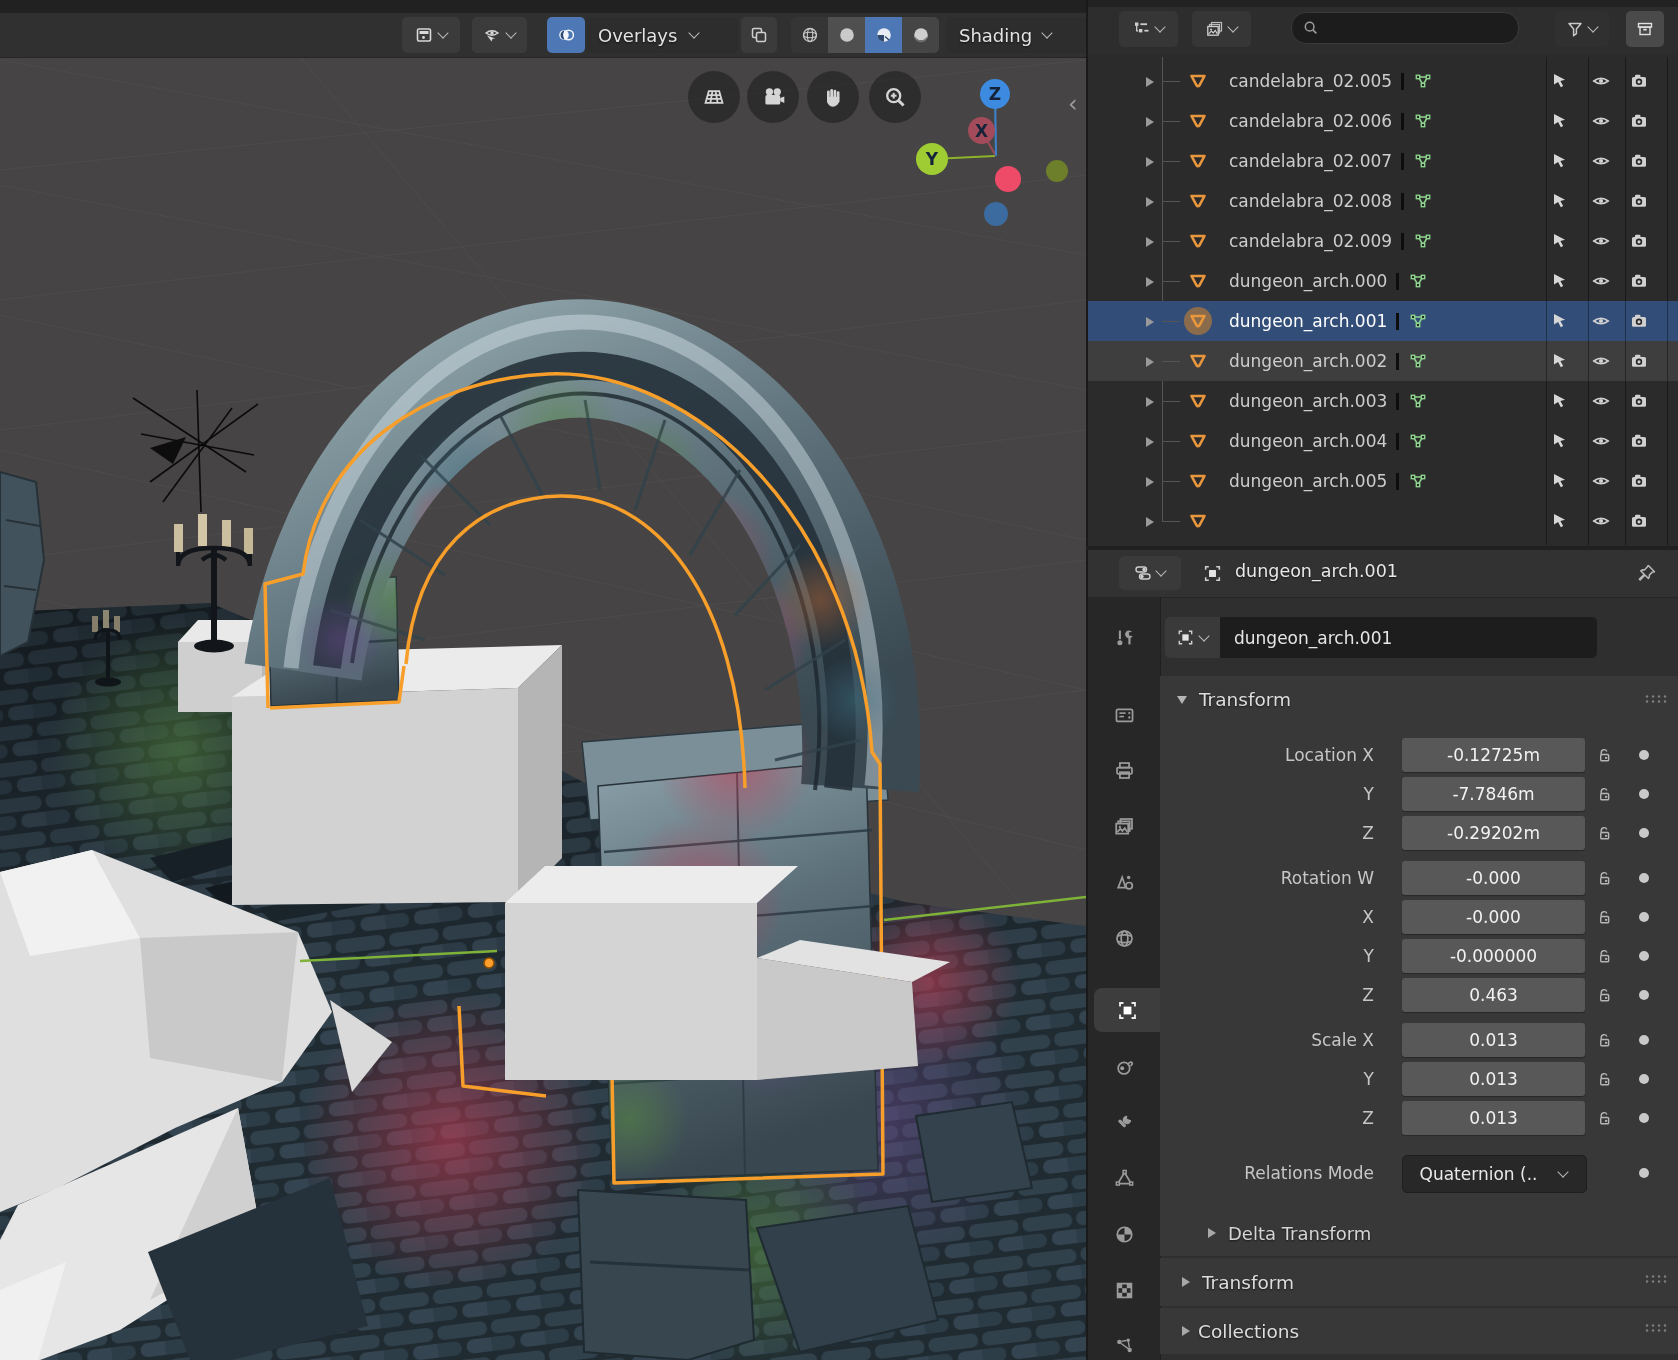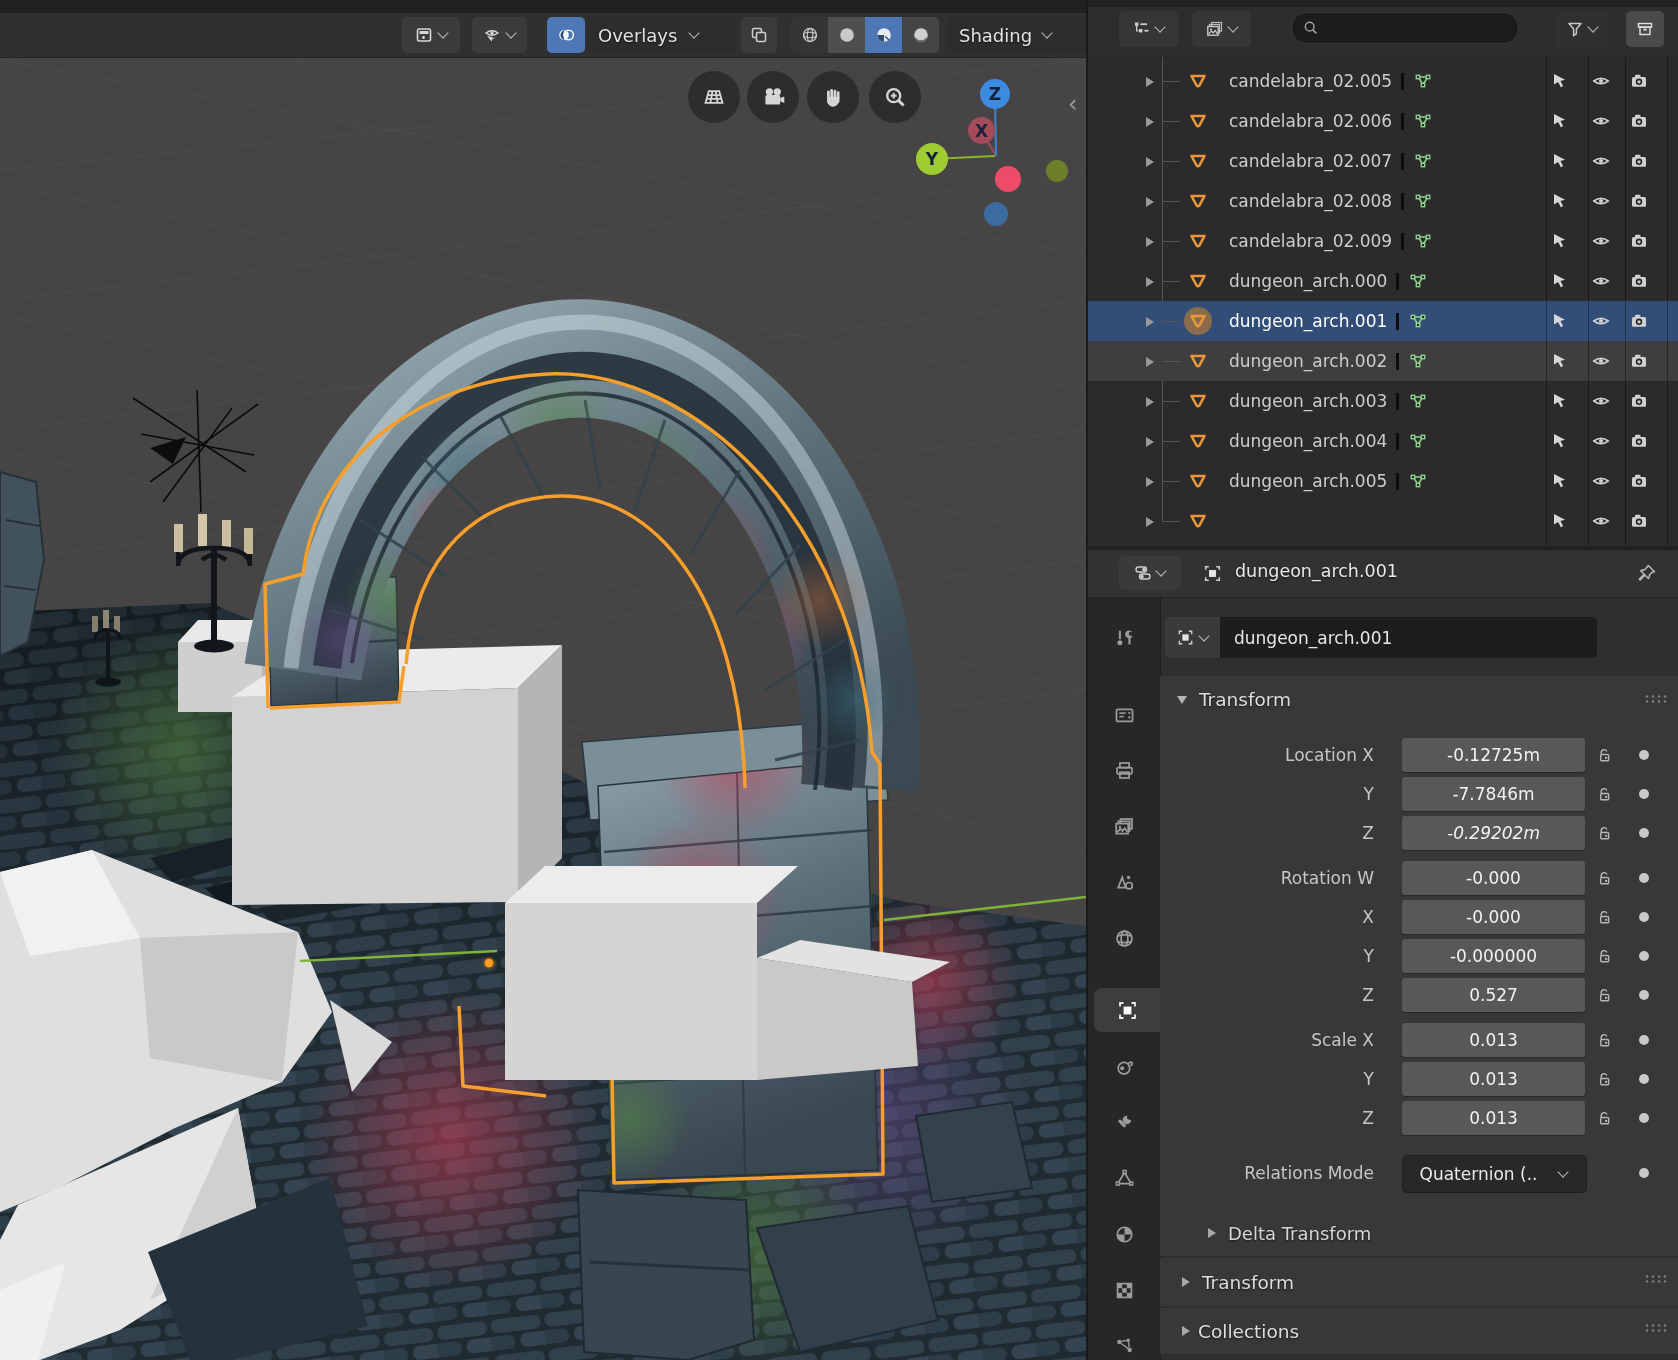--- a/index.html
+++ b/index.html
@@ -1164,21 +1164,21 @@
         <div class="pfield" style="top: 227px;">-7.7846m</div>
         <span class="plock" style="top: 227px;">
           <svg width="17" height="17" viewBox="0 0 18 18">
             <path d="M5.5,8 v-2.2 a3.1,3.1 0 0 1 6,-1" fill="none" stroke="#b5b5b5" stroke-width="1.5"></path>
             <rect x="5" y="8" width="8.4" height="6.6" rx="1.2" fill="none" stroke="#b5b5b5" stroke-width="1.5"></rect>
             <rect x="9.5" y="10.5" width="2.4" height="2" fill="#b5b5b5"></rect>
           </svg>
         </span>
         <span class="pdot" style="top: 227px;"></span>
         <span class="plabel" style="top: 266px;">Z</span>
-        <div class="pfield" style="top: 266px; font-style: italic;">-0.29202m</div>
+        <div class="pfield" style="top: 266px;">-0.29202m</div>
         <span class="plock" style="top: 266px;">
           <svg width="17" height="17" viewBox="0 0 18 18">
             <path d="M5.5,8 v-2.2 a3.1,3.1 0 0 1 6,-1" fill="none" stroke="#b5b5b5" stroke-width="1.5"></path>
             <rect x="5" y="8" width="8.4" height="6.6" rx="1.2" fill="none" stroke="#b5b5b5" stroke-width="1.5"></rect>
             <rect x="9.5" y="10.5" width="2.4" height="2" fill="#b5b5b5"></rect>
           </svg>
         </span>
         <span class="pdot" style="top: 266px;"></span>
         <span class="plabel" style="top: 311px;">Rotation W</span>
         <div class="pfield" style="top: 311px;">-0.000</div>
@@ -1204,21 +1204,21 @@
         <div class="pfield" style="top: 389px;">-0.000000</div>
         <span class="plock" style="top: 389px;">
           <svg width="17" height="17" viewBox="0 0 18 18">
             <path d="M5.5,8 v-2.2 a3.1,3.1 0 0 1 6,-1" fill="none" stroke="#b5b5b5" stroke-width="1.5"></path>
             <rect x="5" y="8" width="8.4" height="6.6" rx="1.2" fill="none" stroke="#b5b5b5" stroke-width="1.5"></rect>
             <rect x="9.5" y="10.5" width="2.4" height="2" fill="#b5b5b5"></rect>
           </svg>
         </span>
         <span class="pdot" style="top: 389px;"></span>
         <span class="plabel" style="top: 428px;">Z</span>
-        <div class="pfield" style="top: 428px;">0.527</div>
+        <div class="pfield" style="top: 428px;">0.463</div>
         <span class="plock" style="top: 428px;">
           <svg width="17" height="17" viewBox="0 0 18 18">
             <path d="M5.5,8 v-2.2 a3.1,3.1 0 0 1 6,-1" fill="none" stroke="#b5b5b5" stroke-width="1.5"></path>
             <rect x="5" y="8" width="8.4" height="6.6" rx="1.2" fill="none" stroke="#b5b5b5" stroke-width="1.5"></rect>
             <rect x="9.5" y="10.5" width="2.4" height="2" fill="#b5b5b5"></rect>
           </svg>
         </span>
         <span class="pdot" style="top: 428px;"></span>
         <span class="plabel" style="top: 473px;">Scale X</span>
         <div class="pfield" style="top: 473px;">0.013</div>

